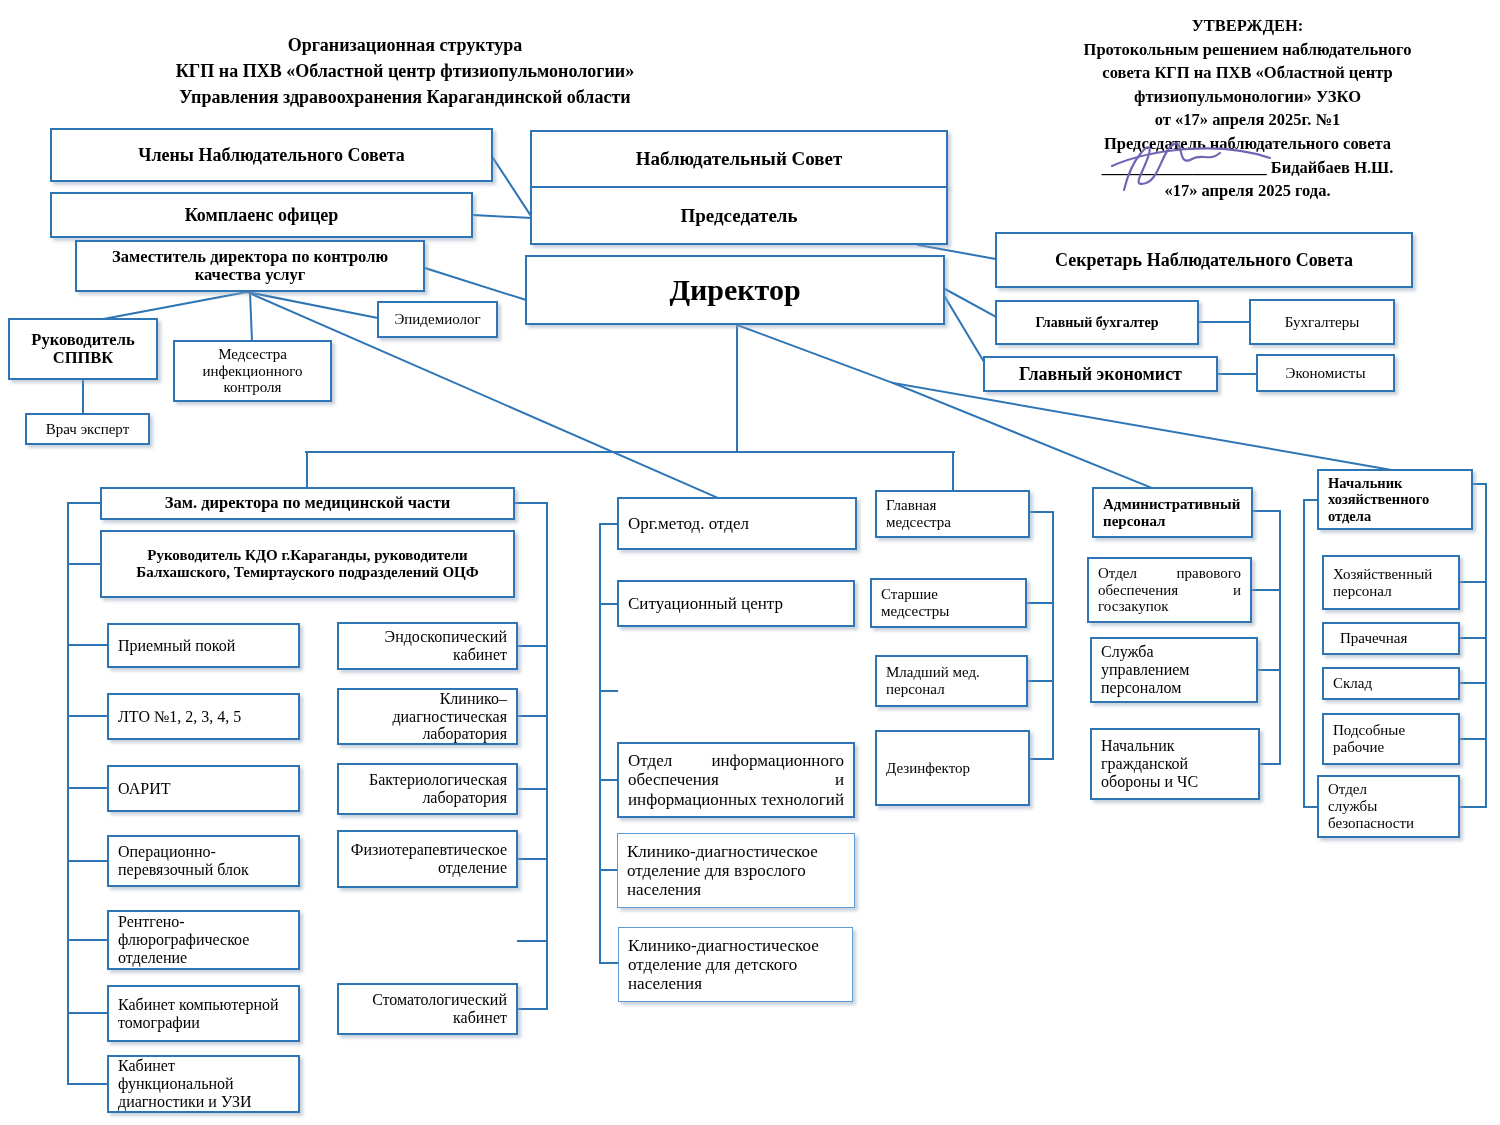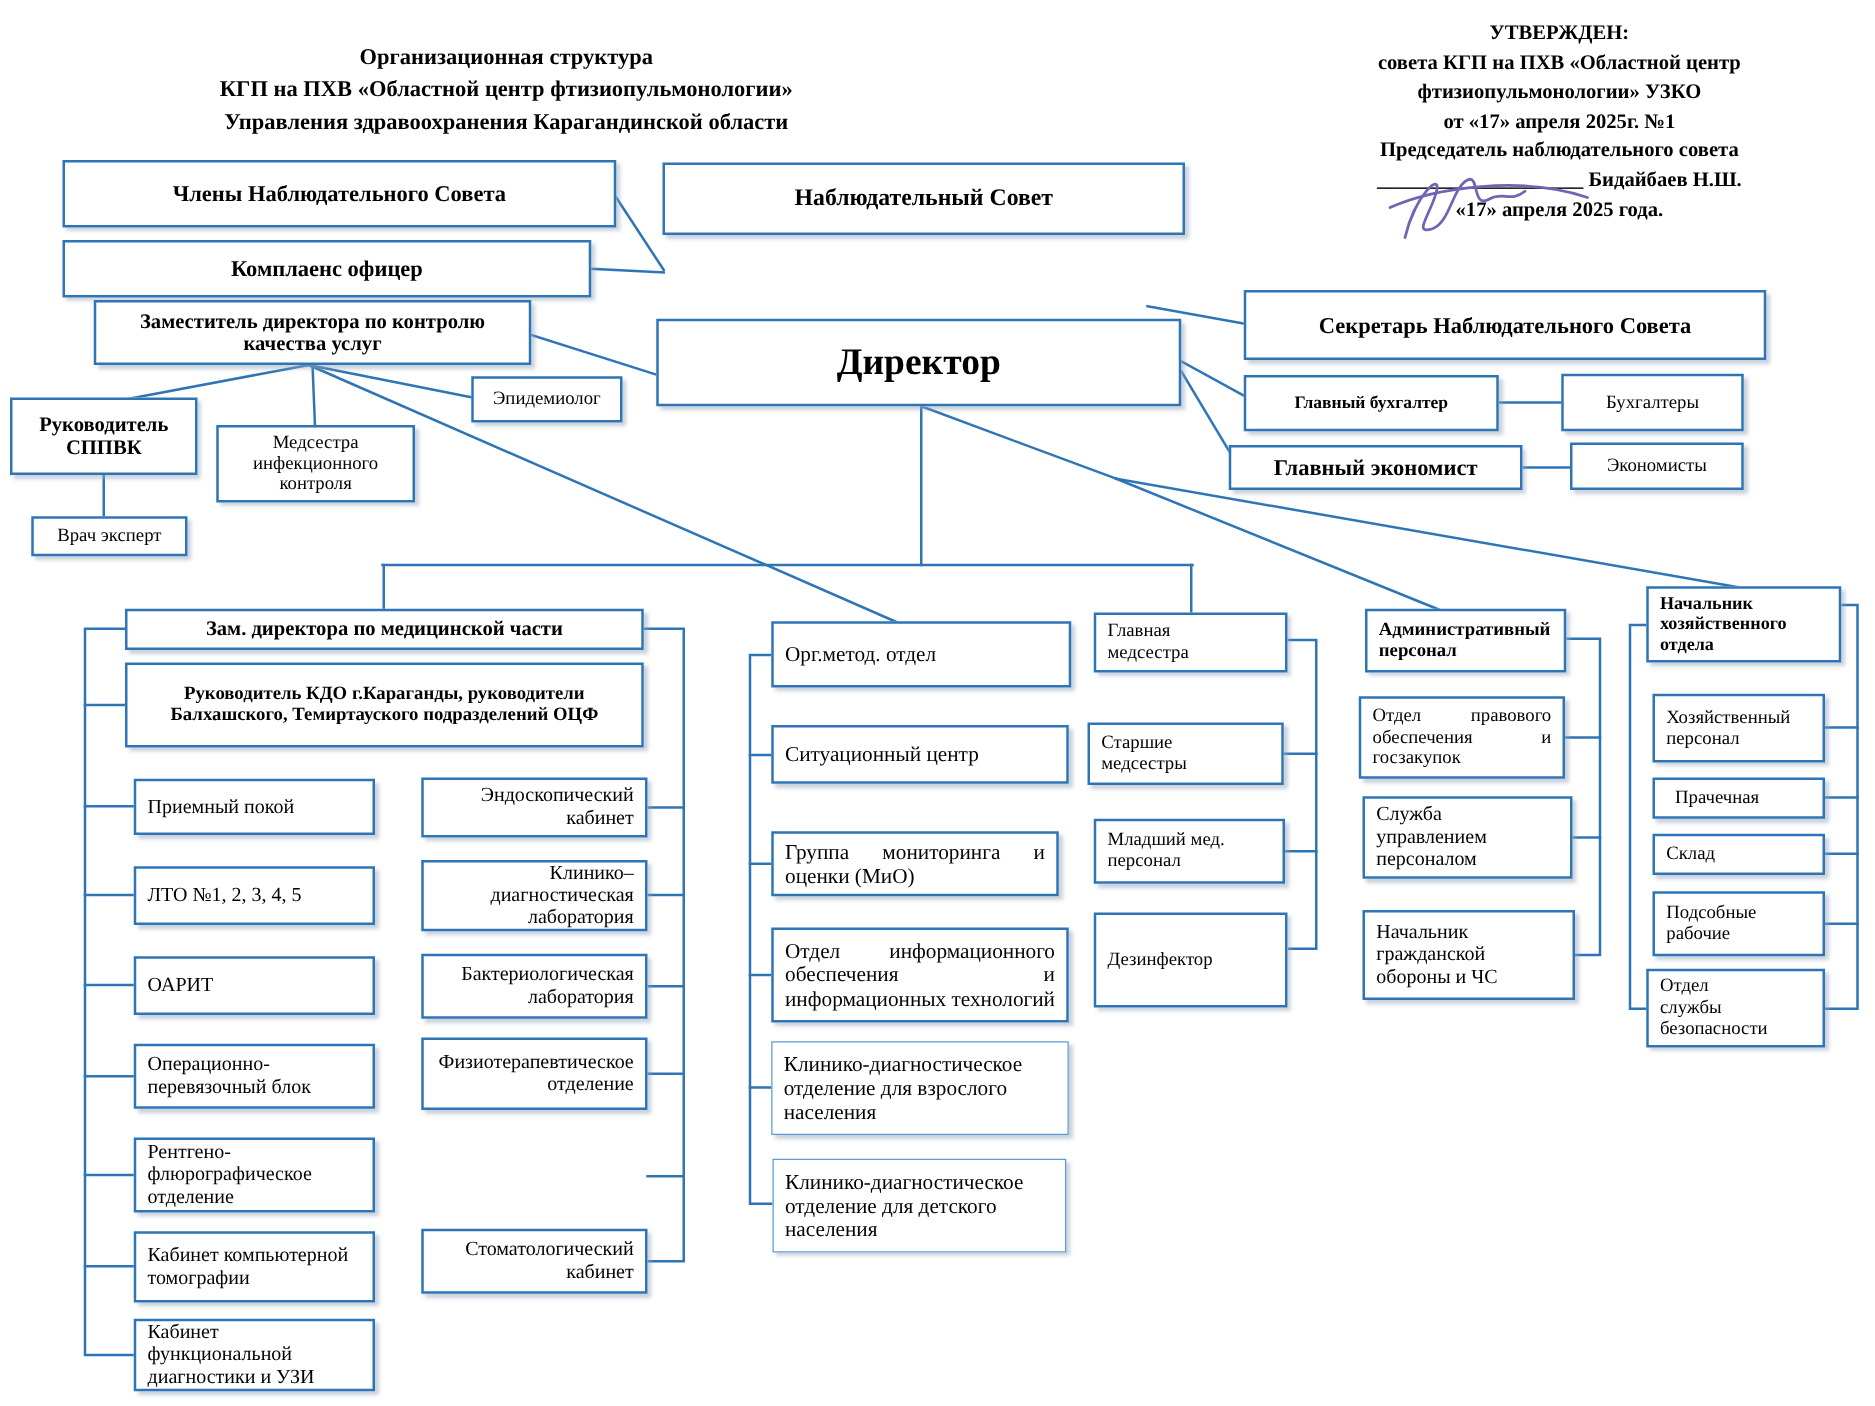--- a/index.html
+++ b/index.html
@@ -95,20 +95,21 @@
   </svg>
 
   <div id="org-title" class="txtblock">
     <div>Организационная структура</div>
     <div>КГП на ПХВ «Областной центр фтизиопульмонологии»</div>
     <div>Управления здравоохранения Карагандинской области</div>
   </div>
 
   <div id="approval" class="txtblock">
     <div>УТВЕРЖДЕН:</div>
+    <div>Протокольным решением наблюдательного</div>
     <div>совета КГП на ПХВ «Областной центр</div>
     <div>фтизиопульмонологии»  УЗКО</div>
     <div>от «17» апреля 2025г. №1</div>
     <div>Председатель наблюдательного совета</div>
     <div>____________________ Бидайбаев Н.Ш.</div>
     <div>«17» апреля 2025 года.</div>
   </div>
 
   <svg id="signature" width="170" height="70" viewBox="0 0 170 70" xmlns="http://www.w3.org/2000/svg">
     <g stroke="#6f65b4" stroke-width="2.2" fill="none" stroke-linecap="round">
@@ -119,20 +120,23 @@
 
   <div class="box c bold" style="left:50px;top:128px;width:443px;height:54px;font-size:18px;">
       <span class="t">Члены Наблюдательного Совета</span>
     </div>
   <div class="box c bold" style="left:50px;top:192px;width:423px;height:46px;font-size:18px;">
       <span class="t">Комплаенс офицер</span>
     </div>
   <div class="box c bold" style="left:530px;top:130px;width:418px;height:58px;font-size:19px;">
       <span class="t">Наблюдательный Совет</span>
     </div>
+  <div class="box c bold" style="left:530px;top:186px;width:418px;height:59px;font-size:19px;">
+      <span class="t">Председатель</span>
+    </div>
   <div class="box c bold" style="left:525px;top:255px;width:420px;height:70px;font-size:30px;">
       <span class="t">Директор</span>
     </div>
   <div class="box c bold" style="left:995px;top:232px;width:418px;height:56px;font-size:18px;">
       <span class="t">Секретарь Наблюдательного Совета</span>
     </div>
   <div class="box c bold" style="left:995px;top:300px;width:204px;height:45px;font-size:14px;line-height:1.0;padding:2px 30px;">
       <span class="t">Главный бухгалтер</span>
     </div>
   <div class="box c" style="left:1249px;top:299px;width:146px;height:46px;">
@@ -205,23 +209,20 @@
   <div class="box r" style="left:337px;top:983px;width:181px;height:52px;font-size:16px;">
       <span class="t">Стоматологический кабинет</span>
     </div>
 
   <div class="box l" style="left:617px;top:497px;width:240px;height:53px;font-size:17px;">
       <span class="t">Орг.метод. отдел</span>
     </div>
   <div class="box l" style="left:617px;top:580px;width:238px;height:47px;font-size:17px;">
       <span class="t">Ситуационный центр</span>
     </div>
-  <div class="box j" style="left:617px;top:665px;width:230px;height:52px;font-size:17px;">
-      <span class="t">Группа  мониторинга  и оценки (МиО)</span>
-    </div>
   <div class="box j" style="left:617px;top:742px;width:238px;height:76px;font-size:17px;">
       <span class="t">Отдел  информационного обеспечения  и информационных технологий</span>
     </div>
   <div class="box l light" style="left:617px;top:833px;width:238px;height:75px;font-size:17px;">
       <span class="t">Клинико-диагностическое отделение  для взрослого населения</span>
     </div>
   <div class="box l light" style="left:618px;top:927px;width:235px;height:75px;font-size:17px;">
       <span class="t">Клинико-диагностическое отделение  для детского населения</span>
     </div>
 

